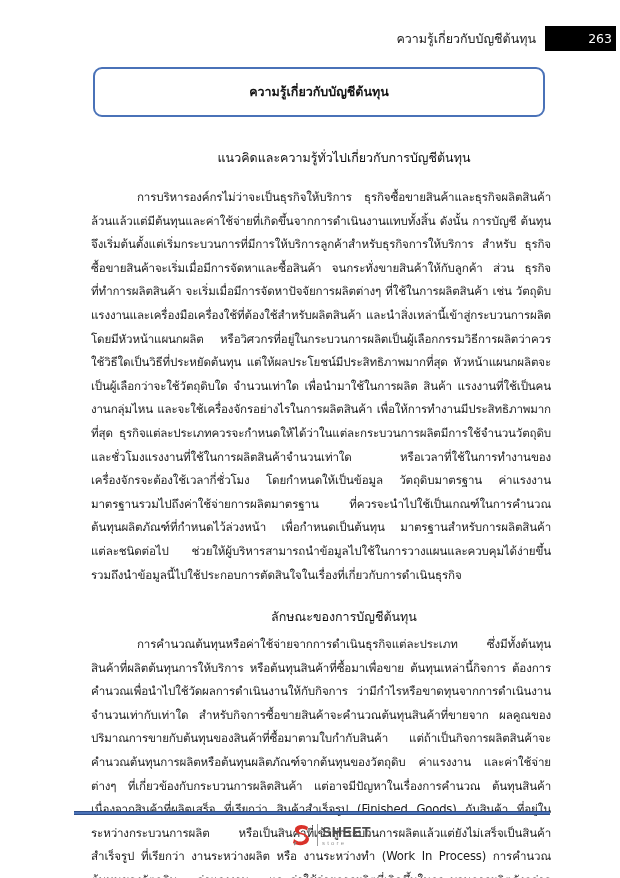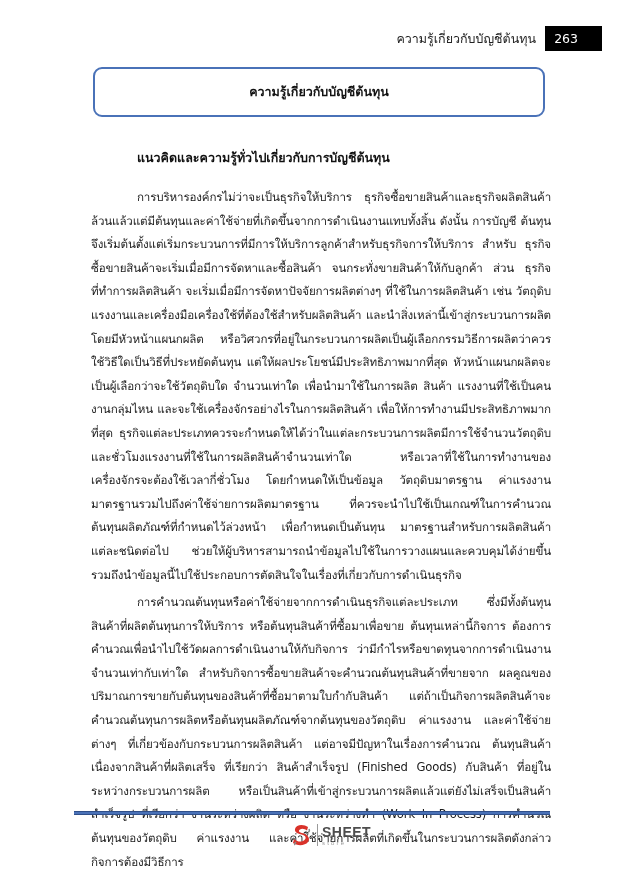--- a/index.html
+++ b/index.html
@@ -20,28 +20,28 @@
       top: 29px;
       right: 84px;
       font-size: 12.5px;
       color: #222;
       white-space: nowrap;
     }
     .page-number-box {
       position: absolute;
       left: 545px;
       top: 26px;
-      width: 57px;
+      width: 71px;
       height: 25px;
       background: #000000;
       color: #ffffff;
       font-size: 12.5px;
       line-height: 25px;
       text-align: right;
-      padding-right: 24px;
+      padding-right: 4px;
       box-sizing: border-box;
     }
     .chapter-box {
       position: absolute;
       left: 93px;
       top: 67px;
       width: 452px;
       height: 50px;
       border: 2px solid #4a72b8;
       border-radius: 9px;
@@ -56,24 +56,25 @@
       color: #111;
     }
     .content {
       position: absolute;
       left: 91px;
       top: 146px;
       width: 460px;
     }
     .section-heading {
       font-size: 12.5px;
-      font-weight: bold;
+      font-weight: normal;
       margin: 0 0 0 46px;
       line-height: 24px;
       color: #111;
+      text-align: center;
     }
     .paragraph {
       font-size: 11.6px;
       line-height: 23.6px;
       text-align: justify;
       text-indent: 46px;
       margin: 0;
       letter-spacing: -0.15px;
     }
     .para-1 { margin-top: 16px; }
@@ -134,20 +135,21 @@
 <div class="page-number-box">263</div>
 
 <div class="chapter-box">
   <span class="chapter-title">ความรู้เกี่ยวกับบัญชีต้นทุน</span>
 </div>
 
 <div class="content">
   <h2 class="section-heading">แนวคิดและความรู้ทั่วไปเกี่ยวกับการบัญชีต้นทุน</h2>
   <p class="paragraph para-1">การบริหารองค์กรไม่ว่าจะเป็นธุรกิจให้บริการ ธุรกิจซื้อขายสินค้าและธุรกิจผลิตสินค้า ล้วนแล้วแต่มีต้นทุนและค่าใช้จ่ายที่เกิดขึ้นจากการดำเนินงานแทบทั้งสิ้น ดังนั้น การบัญชี ต้นทุนจึงเริ่มต้นตั้งแต่เริ่มกระบวนการที่มีการให้บริการลูกค้าสำหรับธุรกิจการให้บริการ สำหรับ ธุรกิจซื้อขายสินค้าจะเริ่มเมื่อมีการจัดหาและซื้อสินค้า จนกระทั่งขายสินค้าให้กับลูกค้า ส่วน ธุรกิจที่ทำการผลิตสินค้า จะเริ่มเมื่อมีการจัดหาปัจจัยการผลิตต่างๆ ที่ใช้ในการผลิตสินค้า เช่น วัตถุดิบ แรงงานและเครื่องมือเครื่องใช้ที่ต้องใช้สำหรับผลิตสินค้า และนำสิ่งเหล่านี้เข้าสู่กระบวนการผลิต โดยมีหัวหน้าแผนกผลิต หรือวิศวกรที่อยู่ในกระบวนการผลิตเป็นผู้เลือกกรรมวิธีการผลิตว่าควรใช้วิธีใดเป็นวิธีที่ประหยัดต้นทุน แต่ให้ผลประโยชน์มีประสิทธิภาพมากที่สุด หัวหน้าแผนกผลิตจะเป็นผู้เลือกว่าจะใช้วัตถุดิบใด จำนวนเท่าใด เพื่อนำมาใช้ในการผลิต สินค้า แรงงานที่ใช้เป็นคนงานกลุ่มไหน และจะใช้เครื่องจักรอย่างไรในการผลิตสินค้า เพื่อให้การทำงานมีประสิทธิภาพมากที่สุด ธุรกิจแต่ละประเภทควรจะกำหนดให้ได้ว่าในแต่ละกระบวนการผลิตมีการใช้จำนวนวัตถุดิบและชั่วโมงแรงงานที่ใช้ในการผลิตสินค้าจำนวนเท่าใด หรือเวลาที่ใช้ในการทำงานของเครื่องจักรจะต้องใช้เวลากี่ชั่วโมง โดยกำหนดให้เป็นข้อมูล วัตถุดิบมาตรฐาน ค่าแรงงานมาตรฐานรวมไปถึงค่าใช้จ่ายการผลิตมาตรฐาน ที่ควรจะนำไปใช้เป็นเกณฑ์ในการคำนวณต้นทุนผลิตภัณฑ์ที่กำหนดไว้ล่วงหน้า เพื่อกำหนดเป็นต้นทุน มาตรฐานสำหรับการผลิตสินค้าแต่ละชนิดต่อไป ช่วยให้ผู้บริหารสามารถนำข้อมูลไปใช้ในการวางแผนและควบคุมได้ง่ายขึ้น รวมถึงนำข้อมูลนี้ไปใช้ประกอบการตัดสินใจในเรื่องที่เกี่ยวกับการดำเนินธุรกิจ</p>
 
+  <h2 class="section-heading heading-2">ลักษณะของการบัญชีต้นทุน</h2>
   <p class="paragraph para-2">การคำนวณต้นทุนหรือค่าใช้จ่ายจากการดำเนินธุรกิจแต่ละประเภท ซึ่งมีทั้งต้นทุนสินค้าที่ผลิตต้นทุนการให้บริการ หรือต้นทุนสินค้าที่ซื้อมาเพื่อขาย ต้นทุนเหล่านี้กิจการ ต้องการคำนวณเพื่อนำไปใช้วัดผลการดำเนินงานให้กับกิจการ ว่ามีกำไรหรือขาดทุนจากการดำเนินงานจำนวนเท่ากับเท่าใด สำหรับกิจการซื้อขายสินค้าจะคำนวณต้นทุนสินค้าที่ขายจาก ผลคูณของปริมาณการขายกับต้นทุนของสินค้าที่ซื้อมาตามใบกำกับสินค้า แต่ถ้าเป็นกิจการผลิตสินค้าจะคำนวณต้นทุนการผลิตหรือต้นทุนผลิตภัณฑ์จากต้นทุนของวัตถุดิบ ค่าแรงงาน และค่าใช้จ่ายต่างๆ ที่เกี่ยวข้องกับกระบวนการผลิตสินค้า แต่อาจมีปัญหาในเรื่องการคำนวณ ต้นทุนสินค้าเนื่องจากสินค้าที่ผลิตเสร็จ ที่เรียกว่า สินค้าสำเร็จรูป (Finished Goods) กับสินค้า ที่อยู่ในระหว่างกระบวนการผลิต หรือเป็นสินค้าที่เข้าสู่กระบวนการผลิตแล้วแต่ยังไม่เสร็จเป็นสินค้าสำเร็จรูป ที่เรียกว่า งานระหว่างผลิต หรือ งานระหว่างทำ (Work In Process) การคำนวณต้นทุนของวัตถุดิบ ค่าแรงงาน และค่าใช้จ่ายการผลิตที่เกิดขึ้นในกระบวนการผลิตดังกล่าว กิจการต้องมีวิธีการ</p>
 </div>
 
 <div class="footer-rule"></div>
 
 <div class="footer-logo">
   <svg class="logo-mark" viewBox="0 0 22 24">
     <path d="M17 4 C13 1, 5 1, 4 6 C3 10, 9 11, 12 12 C15 13, 16 16, 12 18 C9 19.5, 5 18, 3 16 L2 20 C6 23, 14 23, 17 19 C20 15, 16 11, 11 10 C8 9.2, 7 8, 9 6.5 C11 5, 14 6, 16 7.5 Z" fill="#d9322a"></path>
     <path d="M18 6 C19 8, 18 9, 17 9 M5 19 C4 20, 3 21, 4 22" stroke="#8a8a8a" stroke-width="1.5" fill="none"></path>
   </svg>

